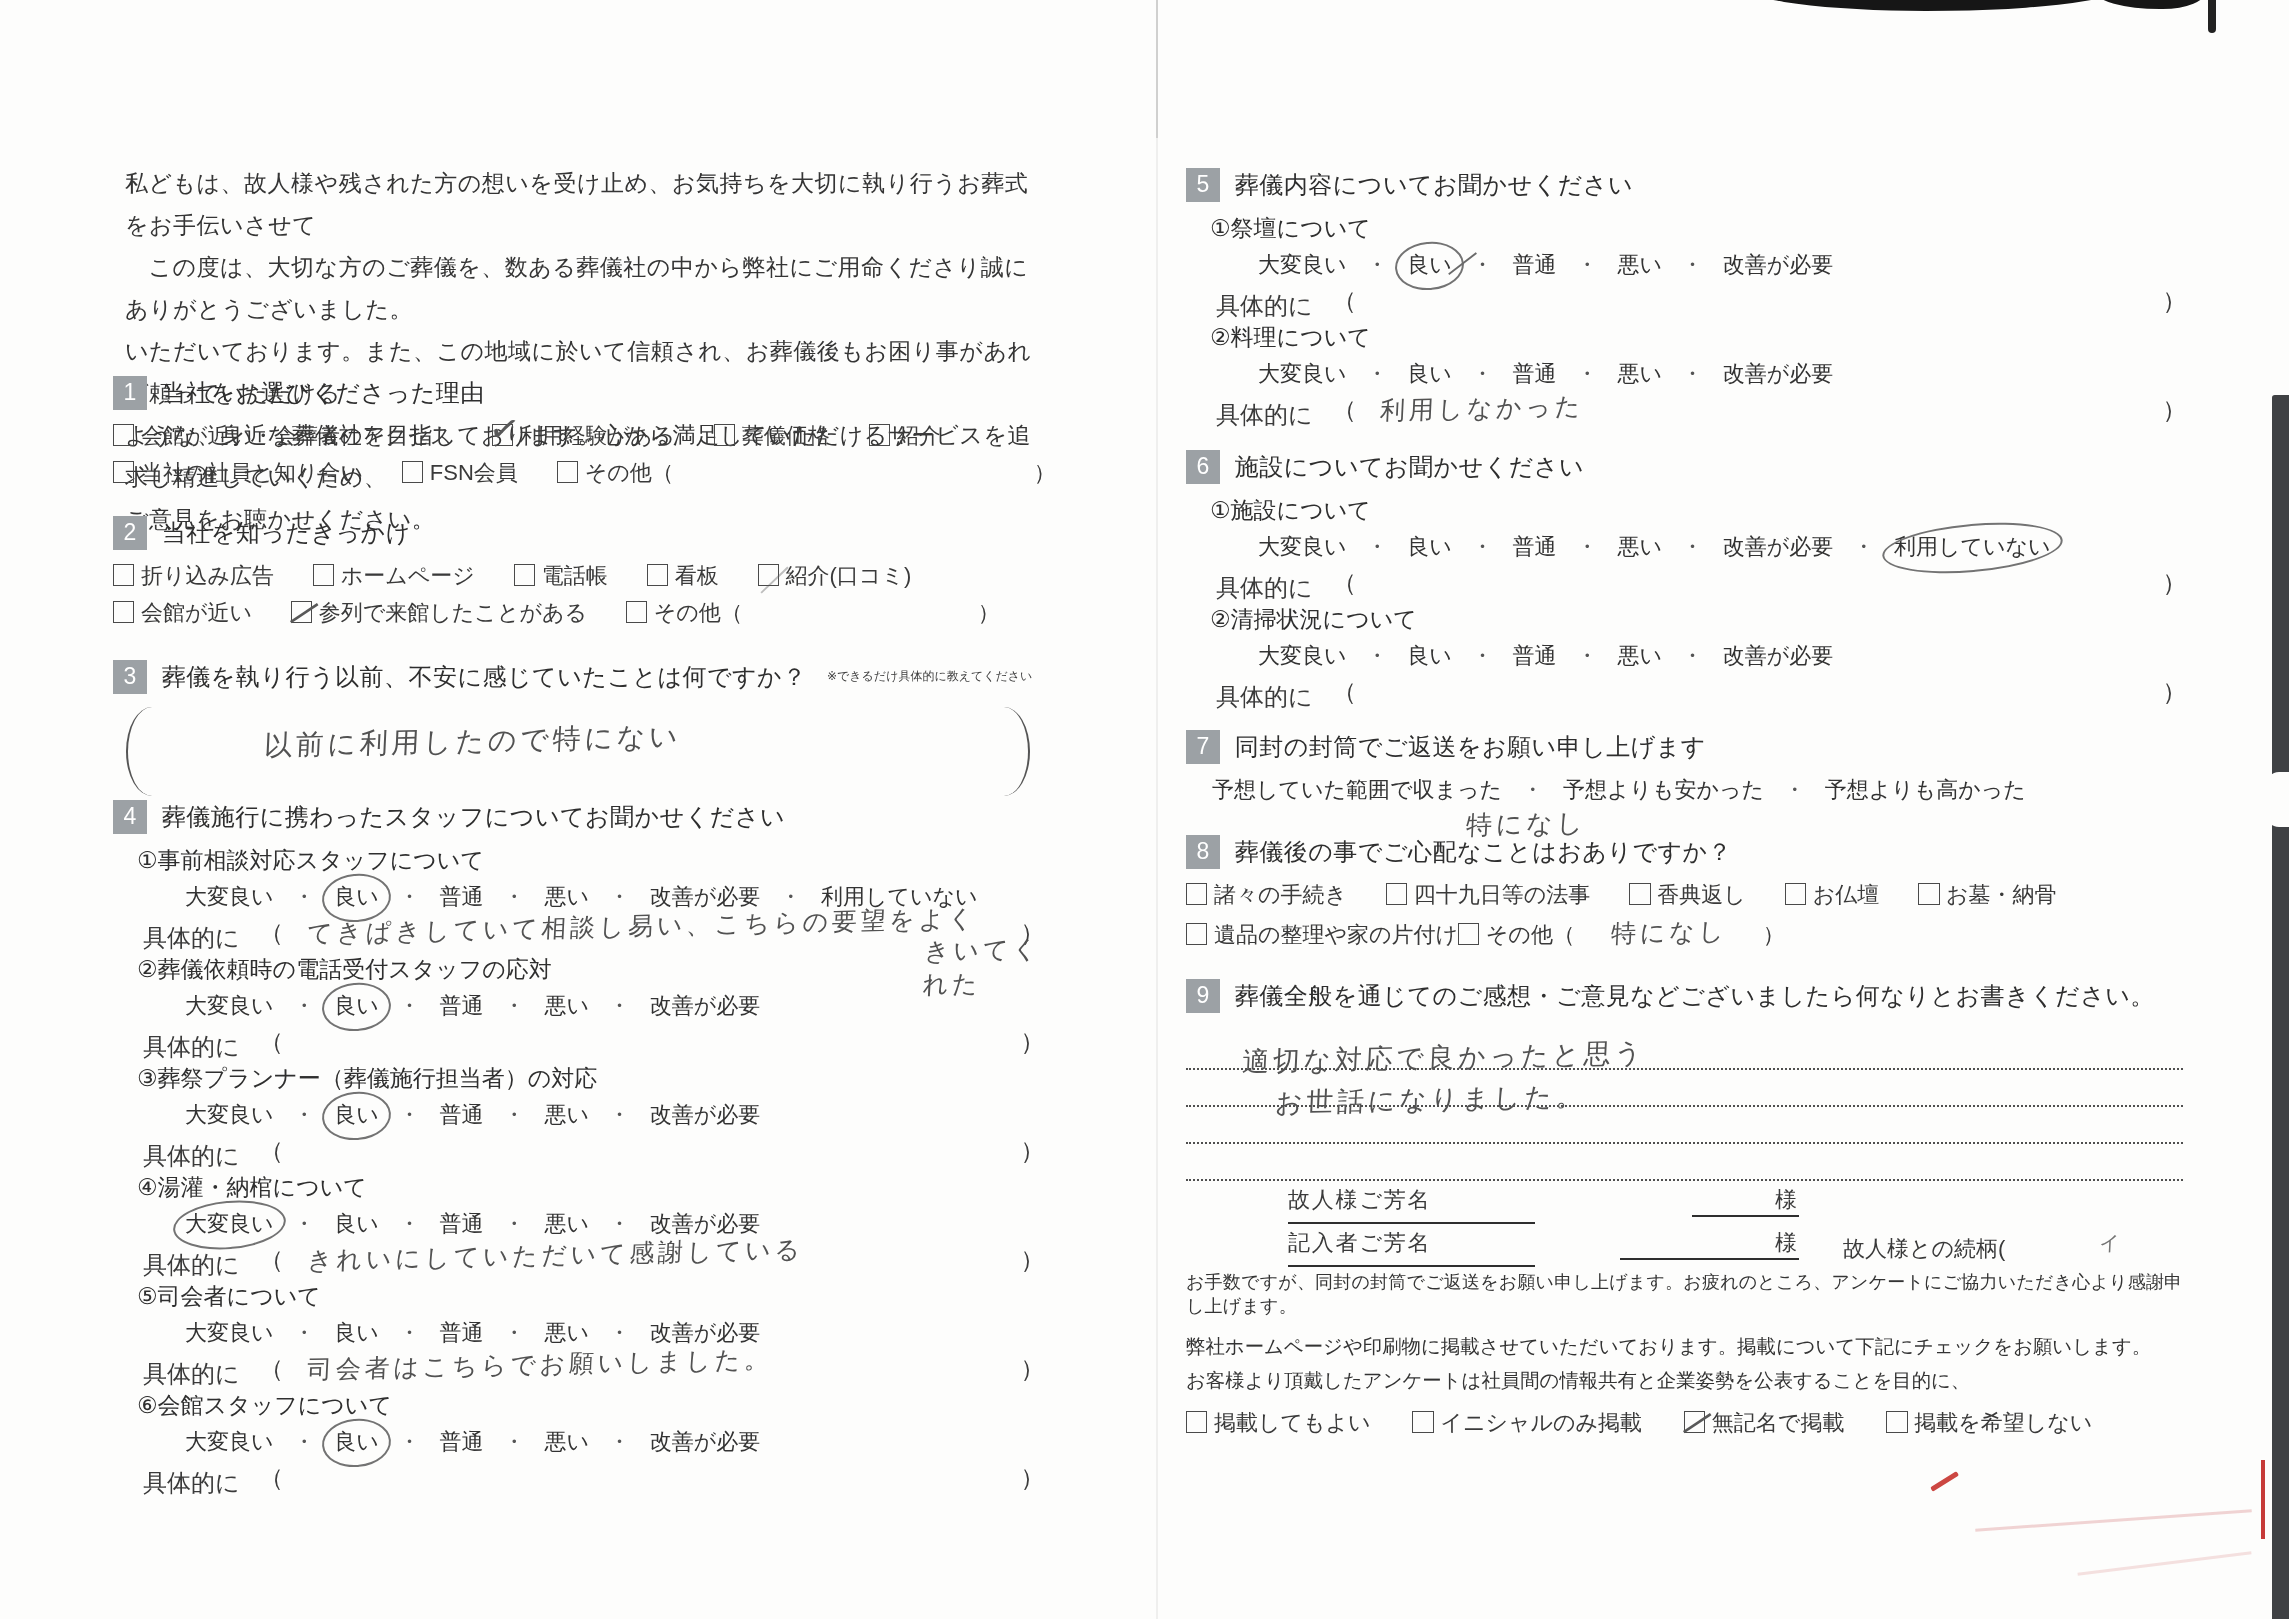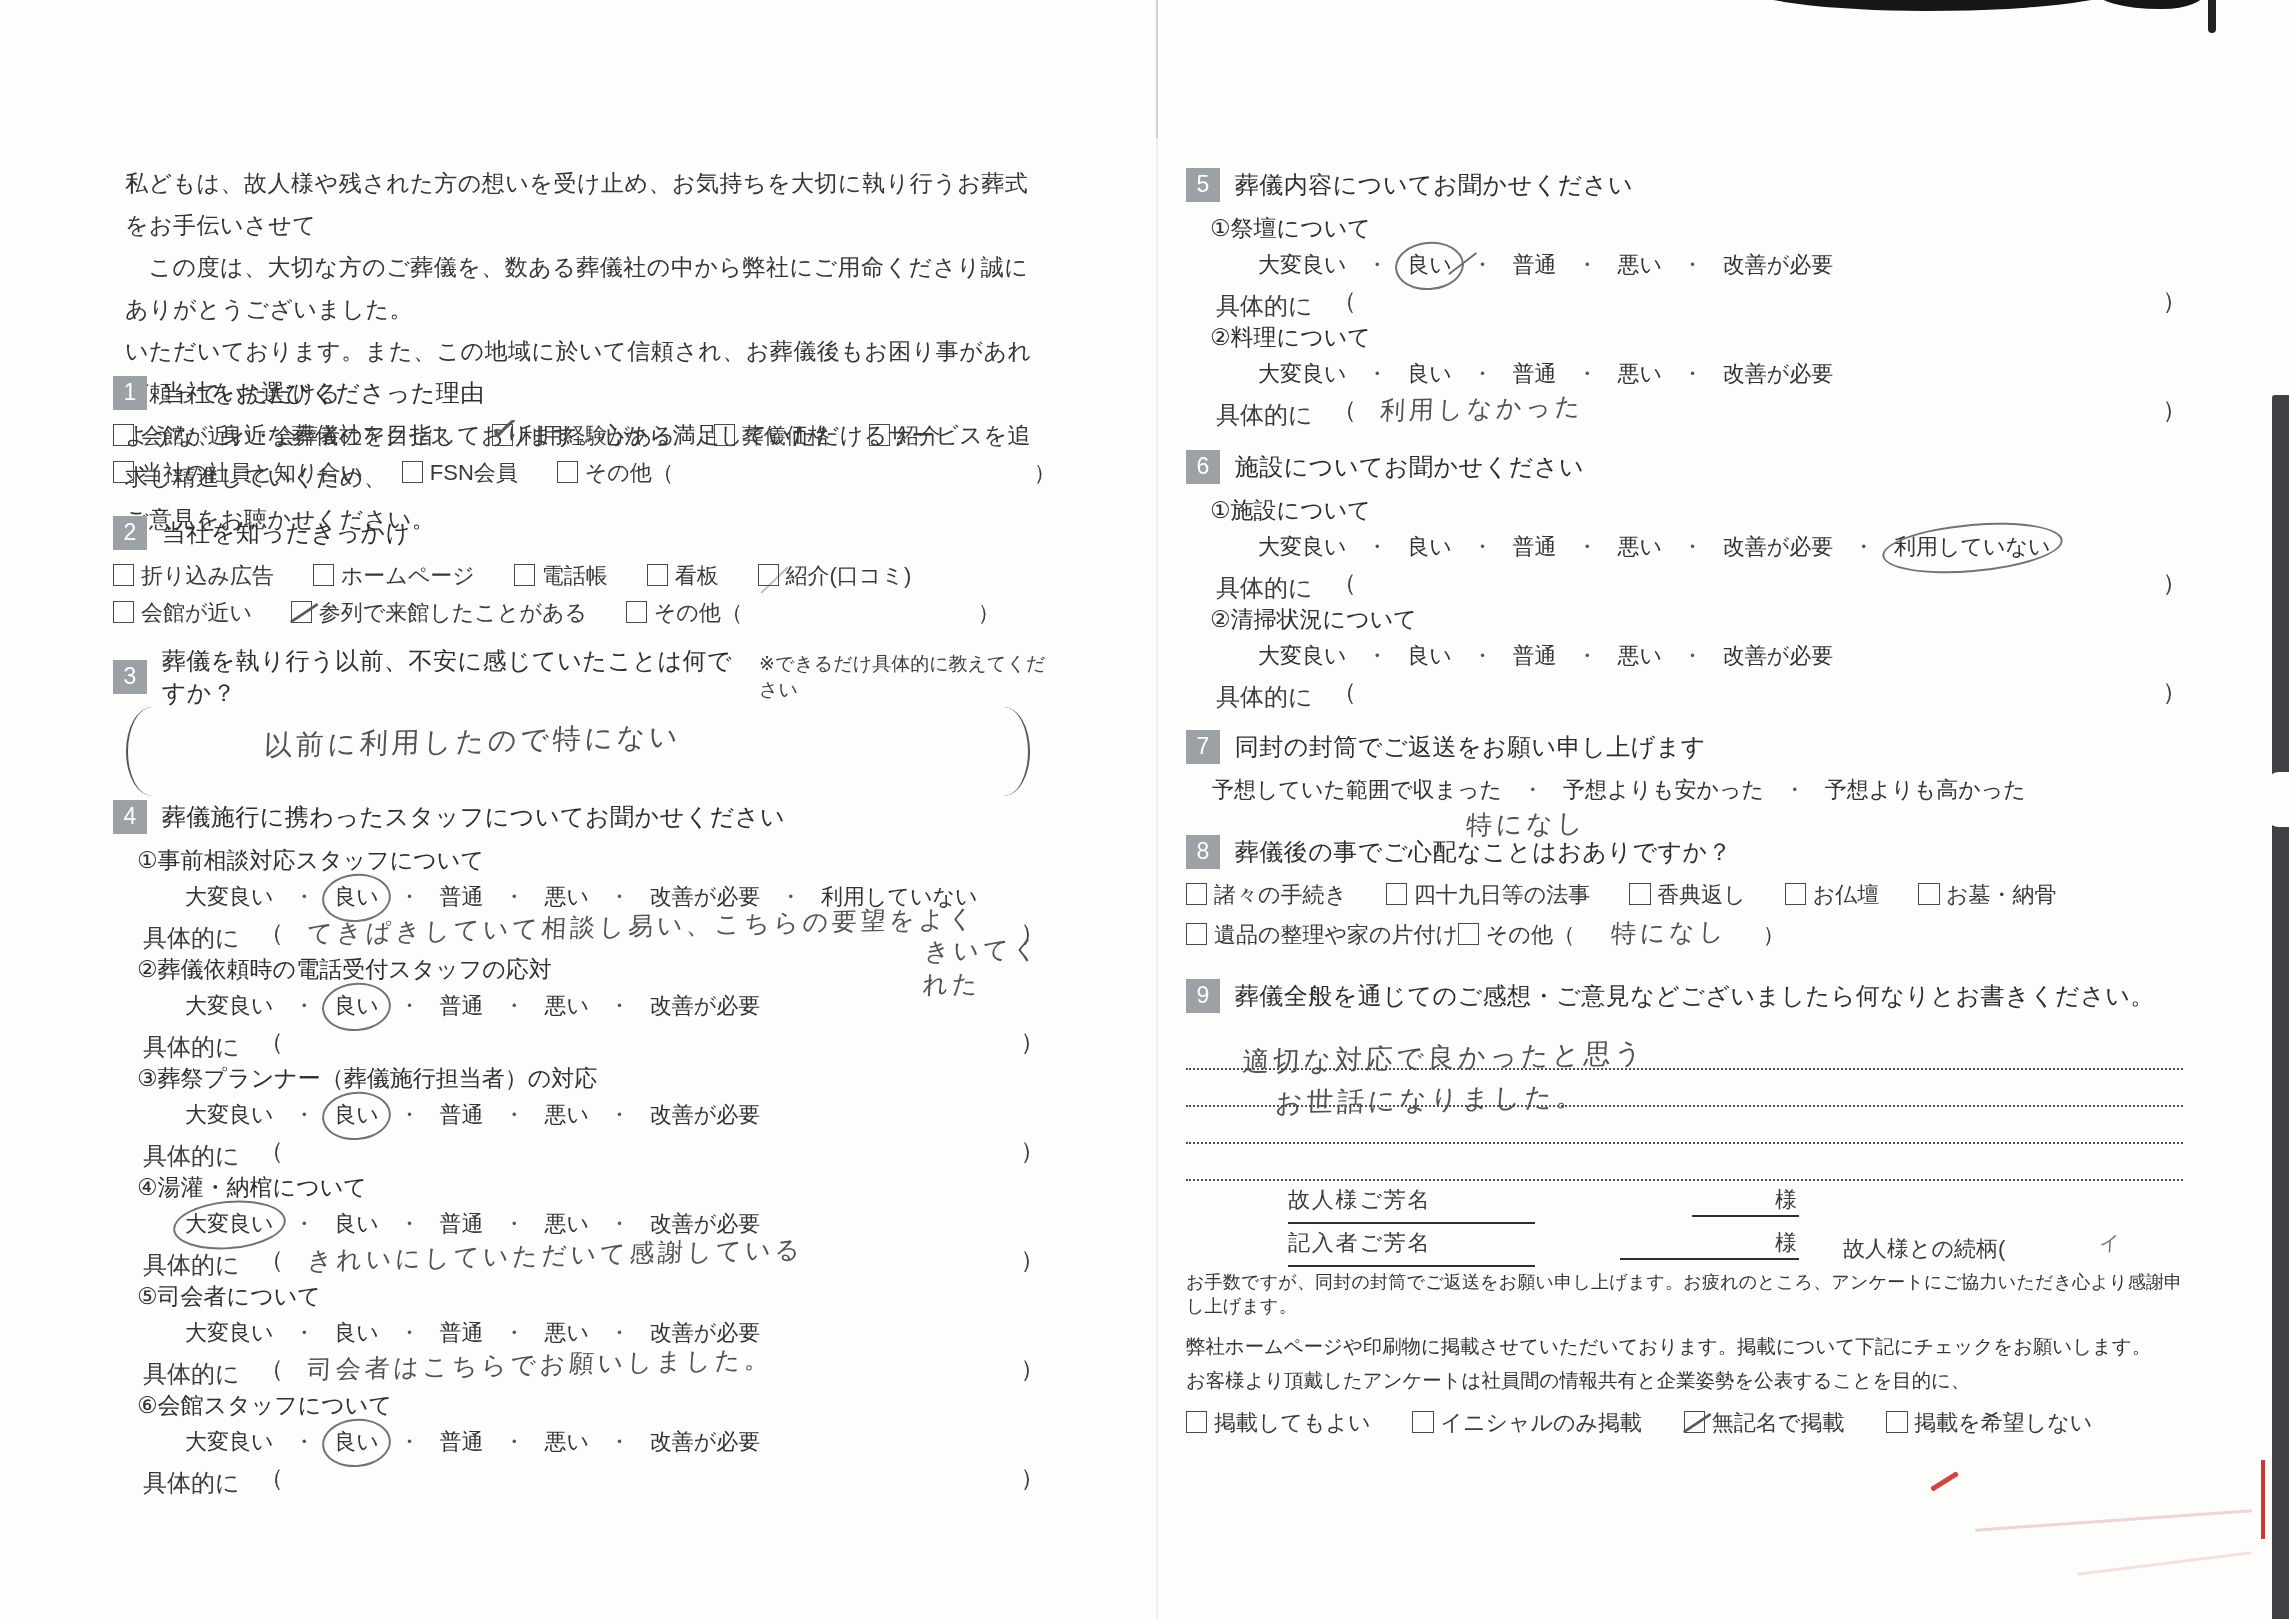--- a/index.html
+++ b/index.html
@@ -14,21 +14,21 @@
   .pageR{position:absolute;left:1186px;top:0;width:1006px;}
   .fold{position:absolute;left:1156px;top:0;width:1.8px;height:1620px;background:rgba(120,120,120,.10);}
   .fold-top{position:absolute;left:1156px;top:0;width:1.8px;height:138px;background:rgba(100,100,100,.22);}
   
   .intro{position:absolute;left:12px;top:162px;width:923px;font-size:23px;line-height:42px;color:#353535;letter-spacing:0.5px;}
   
   .sec{position:absolute;left:0;width:100%;}
   .shead{display:flex;align-items:center;gap:14.8px;height:35px;margin-bottom:11px;}
   .num{flex:0 0 34px;width:34px;height:34px;background:#9ca1a5;color:#fff;display:flex;align-items:center;justify-content:center;font-size:23px;}
   .stitle{font-size:24px;color:#2e2e2e;letter-spacing:0.5px;}
-  .snote{font-size:19px;color:#3f3f3f;margin-left:5.5px;}
+  .snote{font-size:12px;color:#3f3f3f;margin-left:5.5px;}
   
   .checkrow{height:37px;white-space:nowrap;font-size:22px;}
   .checkrow .ck{margin-right:39px;}
   .box{display:inline-block;width:19.4px;height:19.4px;border:1.8px solid #4a4a4a;margin-right:6.5px;vertical-align:-2.8px;position:relative;}
   .mk{position:absolute;line-height:1;color:#585858;font-weight:bold;}
   .mk-check{font-size:37px;left:-3.7px;bottom:-2.8px;transform:rotate(10deg);}
   .mk-slash{font-size:28px;left:0px;bottom:-4.6px;transform:rotate(14deg);}
   .mk-faint{font-size:33px;left:1.8px;bottom:-9.2px;opacity:.38;transform:rotate(4deg);font-weight:normal;}
   .gap{display:inline-block;}
   

